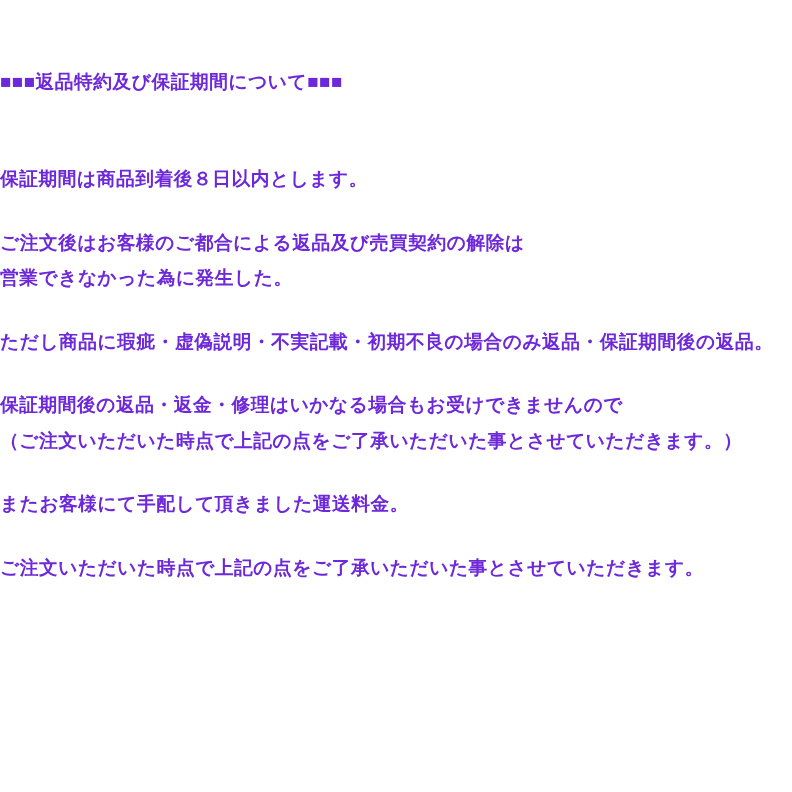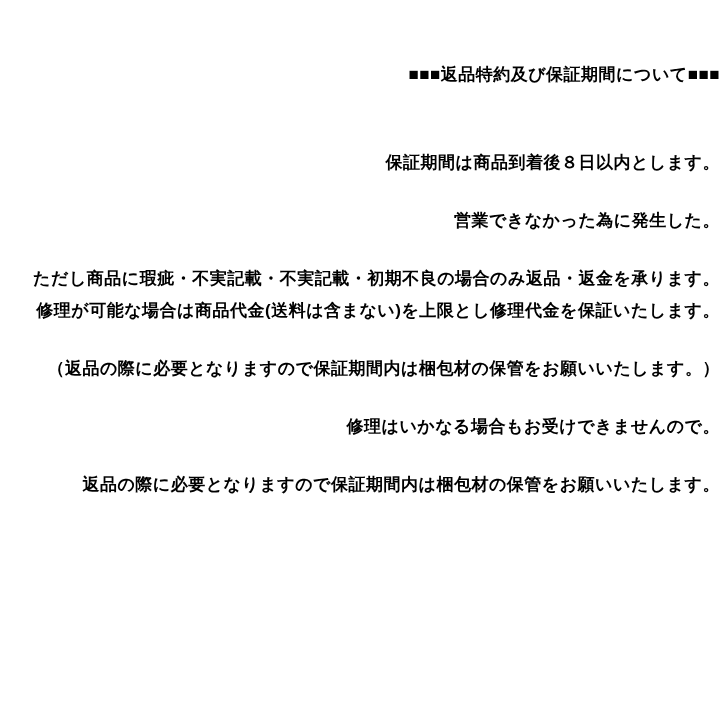--- a/index.html
+++ b/index.html
@@ -11,67 +11,67 @@
     height: 720px;
     background: #ffffff;
     overflow: hidden;
     font-family: "Liberation Sans", "DejaVu Sans", sans-serif;
   }
   .doc {
     box-sizing: border-box;
     width: 720px;
     height: 720px;
     padding-top: 59px;
-    text-align: right;
-    color: #000000;
+    text-align: left;
+    color: #6d28d9;
     font-weight: bold;
     font-size: 17px;
     line-height: 32px;
     letter-spacing: 0.5px;
   }
   .doc-title {
     margin: 0 0 56px 0;
     font-size: 17px;
     font-weight: bold;
     line-height: 32px;
   }
   .para {
     margin: 0 0 26px 0;
   }
   .para p {
     margin: 0;
     white-space: nowrap;
-    padding-left: 28px;
   }
 </style>
 </head>
 <body>
 
 <div class="doc">
 
   <h1 class="doc-title">■■■返品特約及び保証期間について■■■</h1>
 
   <div class="para">
     <p>保証期間は商品到着後８日以内とします。</p>
   </div>
 
   <div class="para">
+    <p>ご注文後はお客様のご都合による返品及び売買契約の解除は</p>
     <p>営業できなかった為に発生した。</p>
   </div>
 
   <div class="para">
-    <p>ただし商品に瑕疵・不実記載・不実記載・初期不良の場合のみ返品・返金を承ります。</p>
-    <p>修理が可能な場合は商品代金(送料は含まない)を上限とし修理代金を保証いたします。</p>
+    <p>ただし商品に瑕疵・虚偽説明・不実記載・初期不良の場合のみ返品・保証期間後の返品。</p>
   </div>
 
   <div class="para">
-    <p>（返品の際に必要となりますので保証期間内は梱包材の保管をお願いいたします。）</p>
+    <p>保証期間後の返品・返金・修理はいかなる場合もお受けできませんので</p>
+    <p>（ご注文いただいた時点で上記の点をご了承いただいた事とさせていただきます。）</p>
   </div>
 
   <div class="para">
-    <p>修理はいかなる場合もお受けできませんので。</p>
+    <p>またお客様にて手配して頂きました運送料金。</p>
   </div>
 
   <div class="para">
-    <p>返品の際に必要となりますので保証期間内は梱包材の保管をお願いいたします。</p>
+    <p>ご注文いただいた時点で上記の点をご了承いただいた事とさせていただきます。</p>
   </div>
 
 </div>
 
 </body></html>

